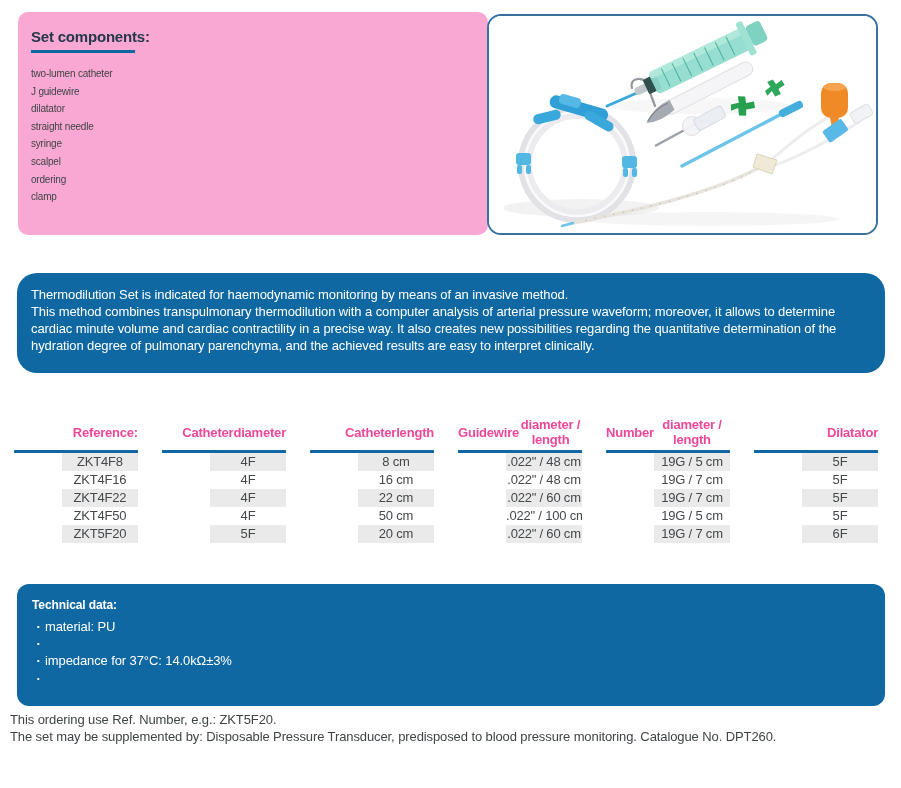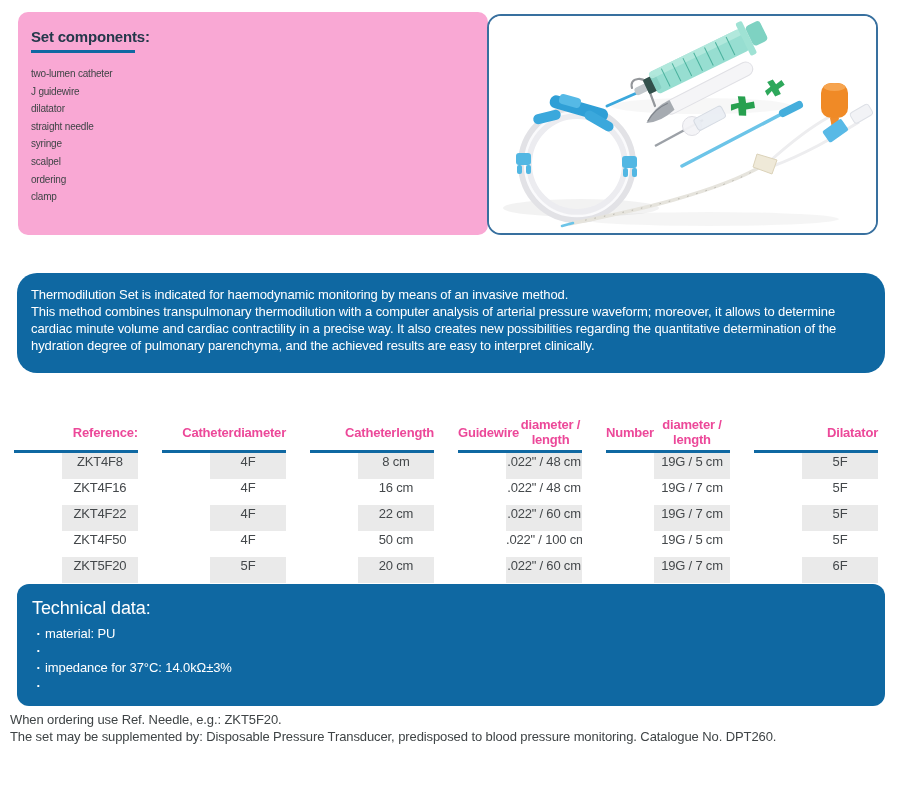--- a/index.html
+++ b/index.html
@@ -37,31 +37,31 @@
   }
   .tr { display:contents; }
   .th {
     display:flex; flex-direction:row; justify-content:flex-end; align-items:center;
     min-height:36px; padding-bottom:3px; border-bottom:3px solid #0F68A2;
     font-size:13px; font-weight:bold; line-height:15px; color:#ec4899; text-align:center;
     letter-spacing:-0.2px;
   }
   .th span { display:block; }
   .td {
-    height:26px; line-height:18.2px; text-align:center;
+    height:18px; line-height:18.2px; text-align:center;
     font-size:13px; color:#44484B; letter-spacing:-0.2px; overflow:hidden; white-space:nowrap;margin-left:48px;
   }
   .row-odd .td { background:#EAEAEA; }
 
   
   .technical-panel {
     position:absolute; left:17px; top:584px; width:868px; height:122px;
     background:#0F68A2; border-radius:12px; color:#ffffff; padding:14px 15px 0 15px;
   }
-  .technical-title { font-size:18px; font-weight:normal; margin-bottom:6px; letter-spacing:-0.1px; }
+  .technical-title { font-size:12px; font-weight:bold; margin-bottom:6px; letter-spacing:-0.1px; }
   .bullet-item { display:flex; font-size:13px; line-height:17.2px; letter-spacing:-0.1px; }
   .bullet-icon { width:13px; text-align:center; flex:none; font-weight:bold; }
 
   
   .footer-notes { position:absolute; left:10px; top:711px; width:885px; }
   .footer-notes .note-line { font-size:13px; line-height:17.3px; color:#3F4446; letter-spacing:-0.1px; }
 </style>
 </head>
 <body>
 
@@ -261,17 +261,17 @@
         <span class="bullet-icon">·</span>
         <span>impedance for 37°C: 14.0kΩ±3%</span>
       </div>
       <div class="bullet-item">
         <span class="bullet-icon">·</span>
       </div>
     </div>
   </div>
 
   <div class="footer-notes">
-    <div class="note-line">When ordering use Ref. Needle, e.g.: ZKT5F20.</div>
+    <div class="note-line">This ordering use Ref. Number, e.g.: ZKT5F20.</div>
     <div class="note-line">The set may be supplemented by: Disposable Pressure Transducer, predisposed to blood pressure monitoring. Catalogue No. DPT260.</div>
   </div>
 
 </div>
 
 </body></html>

